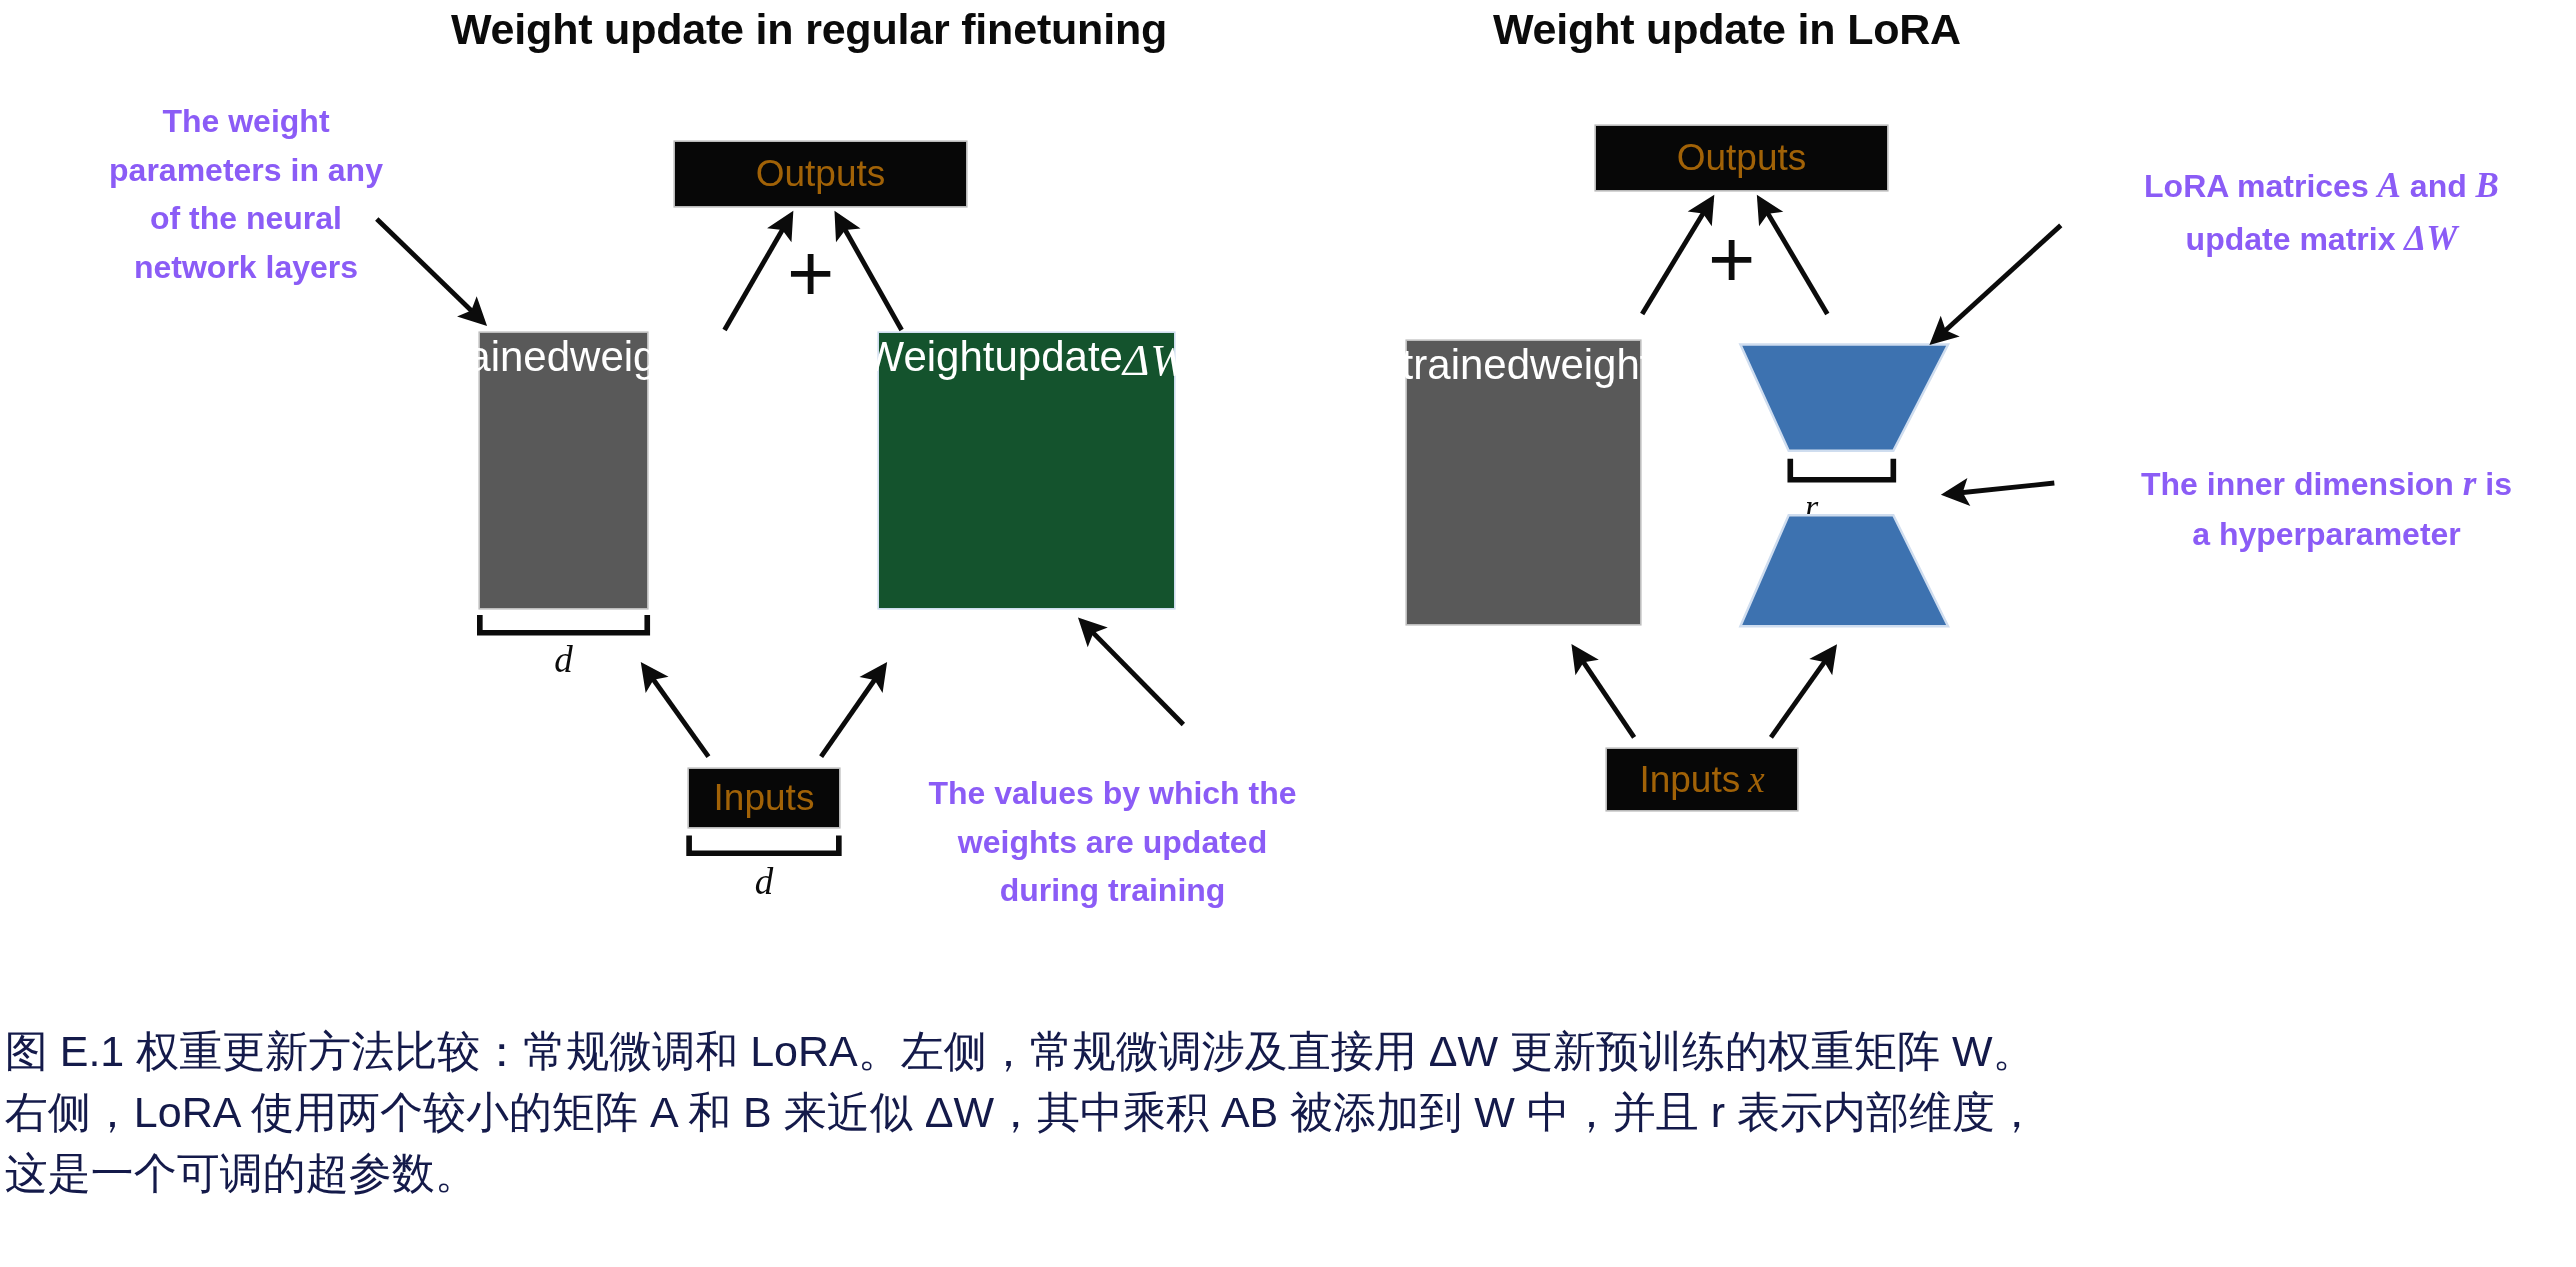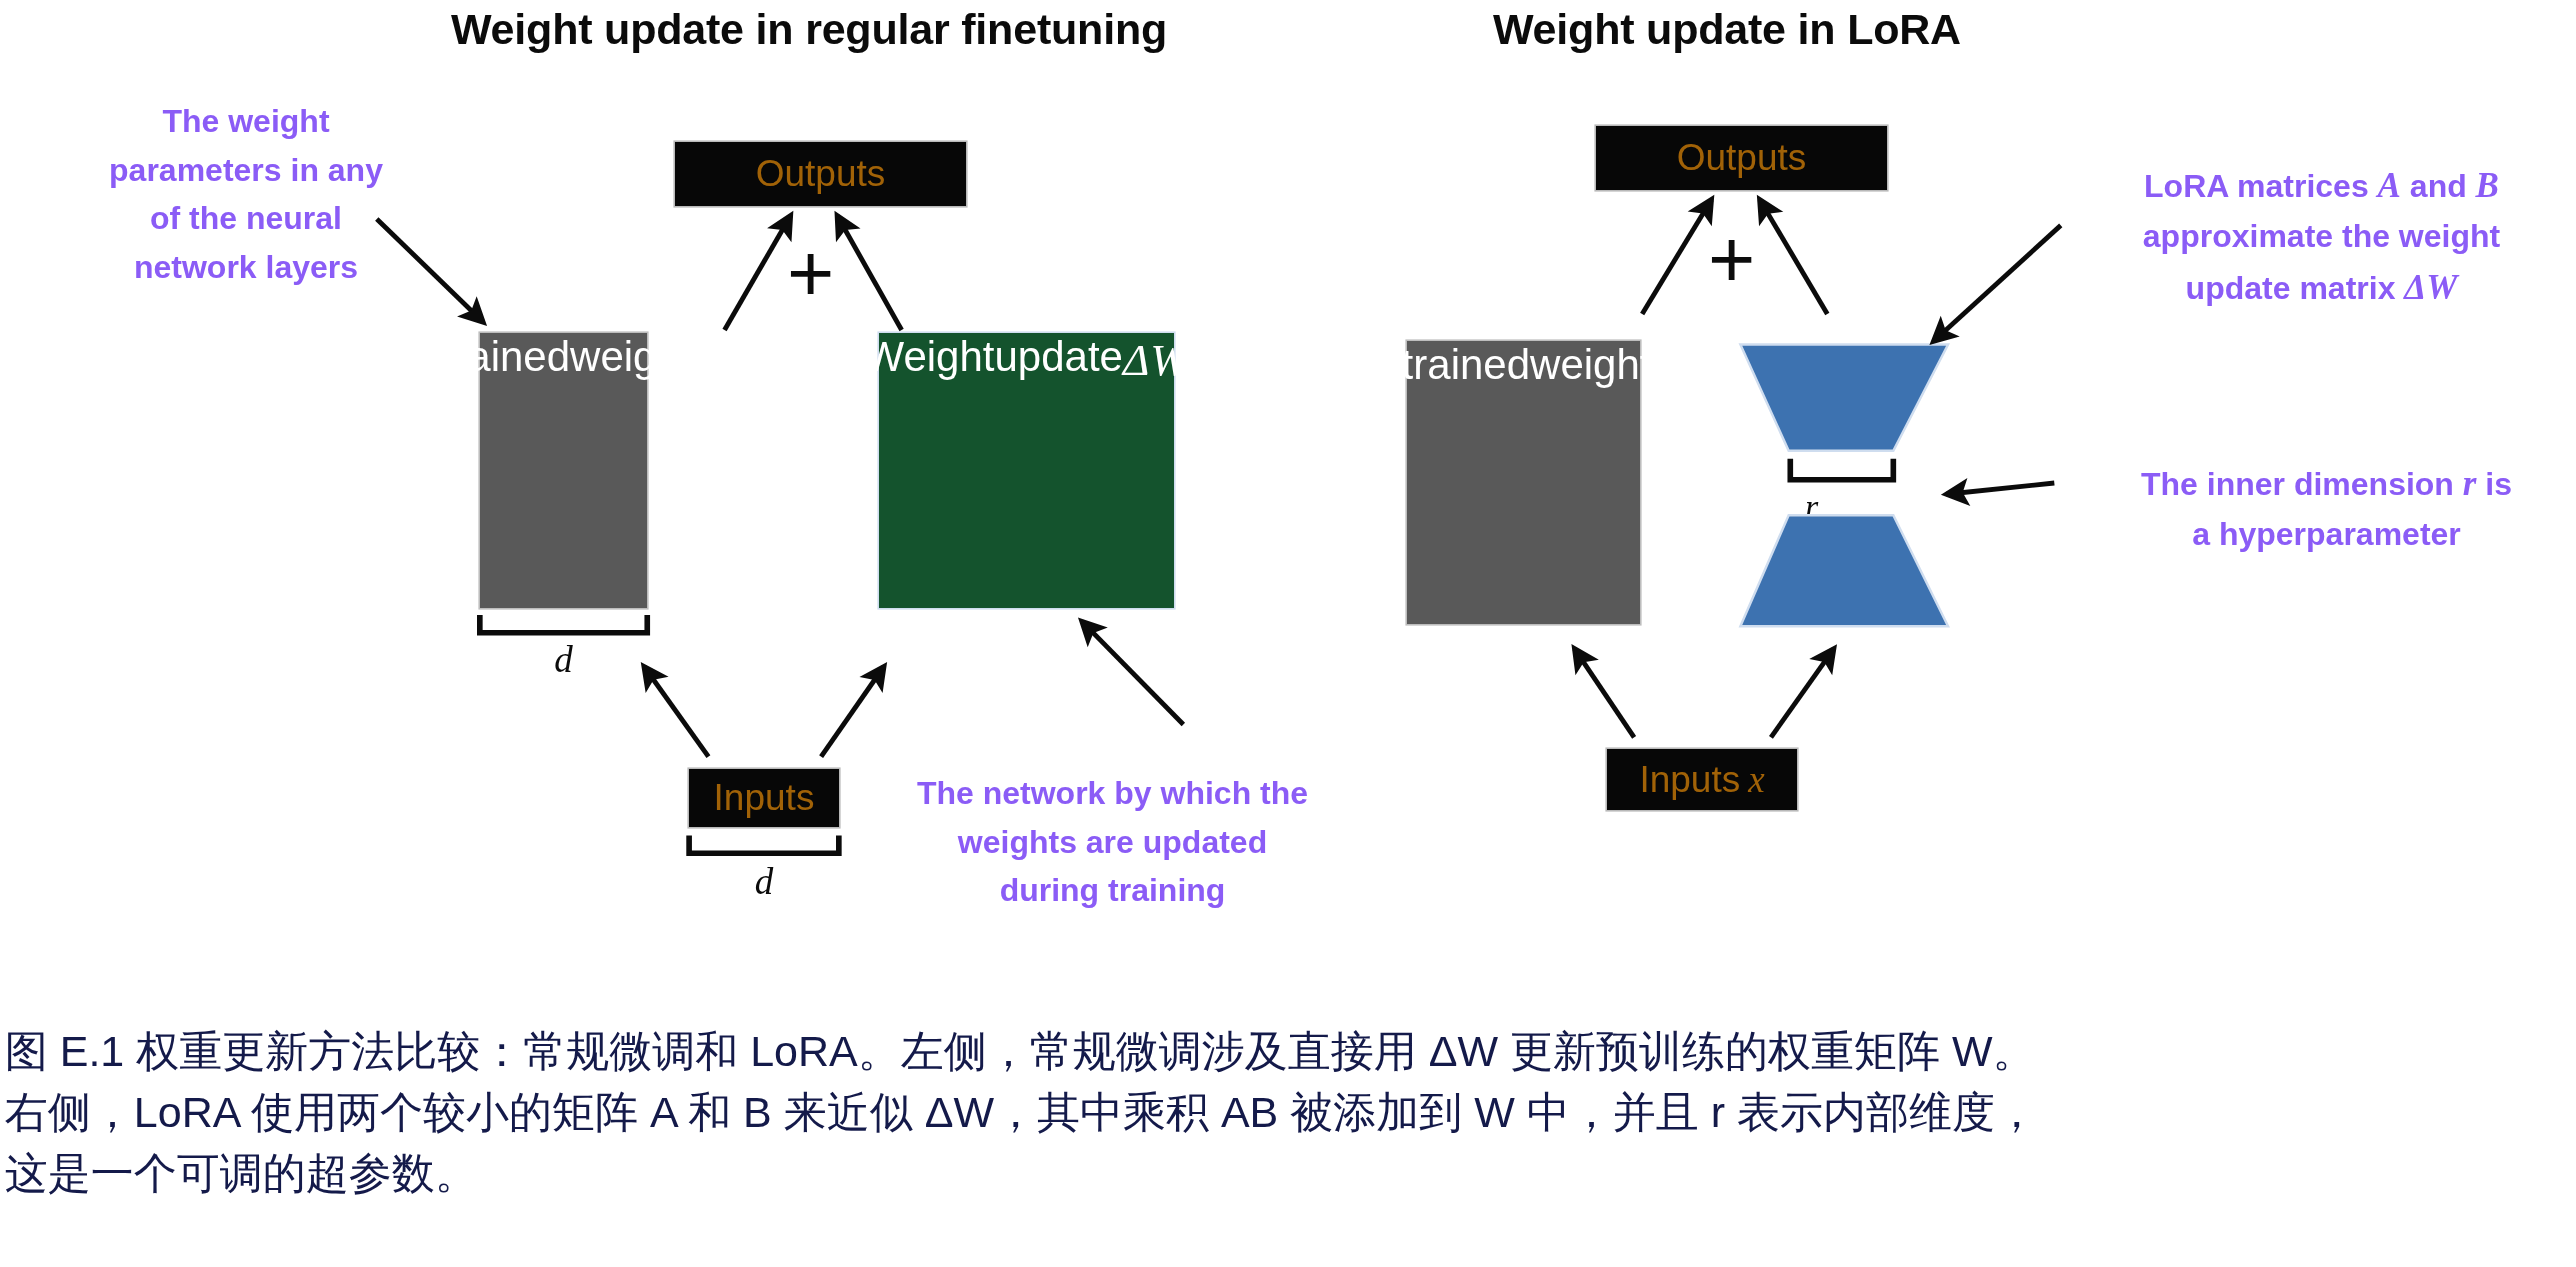--- a/index.html
+++ b/index.html
@@ -173,21 +173,21 @@
 
   <div class="abs black-box" style="left:689px; top:769px; width:150px; height:58px;">
     <span>Inputs</span>
   </div>
 
   <div class="abs mlabel" style="left:689px; top:860px; width:150px;">
     <span>d</span>
   </div>
 
   <div class="abs annot" style="left:903px; top:769px; width:419px;">
-    <div>The network by which the</div>
+    <div>The values by which the</div>
     <div>weights are updated</div>
     <div>during training</div>
   </div>
 
   <div class="abs panel-title" style="left:1493px; top:4.8px;">
     <span class="light">Weight update in </span><b>LoRA</b>
   </div>
 
   <div class="abs black-box" style="left:1596px; top:126px; width:291px; height:64px;">
     <span>Outputs</span>
@@ -219,21 +219,20 @@
     <span>A</span>
   </div>
 
   <div class="abs black-box" style="left:1607px; top:749px; width:190px; height:61px;">
     <span>Inputs</span>
       <span class="ital">x</span>
   </div>
 
   <div class="abs annot" style="left:2096px; top:159px; width:451px;">
     <div><span>LoRA matrices </span><span class="mi">A</span><span> and </span><span class="mi">B</span></div>
-    <div>approximate the weight</div>
     <div><span>update matrix </span><span class="mi">ΔW</span></div>
   </div>
 
   <div class="abs annot" style="left:2093px; top:457px; width:467px;">
     <div><span>The inner dimension </span><span class="mi">r</span><span> is</span></div>
     <div>a hyperparameter</div>
   </div>
 
   <svg class="overlay" viewBox="0 0 3200 1574">
     <defs>

